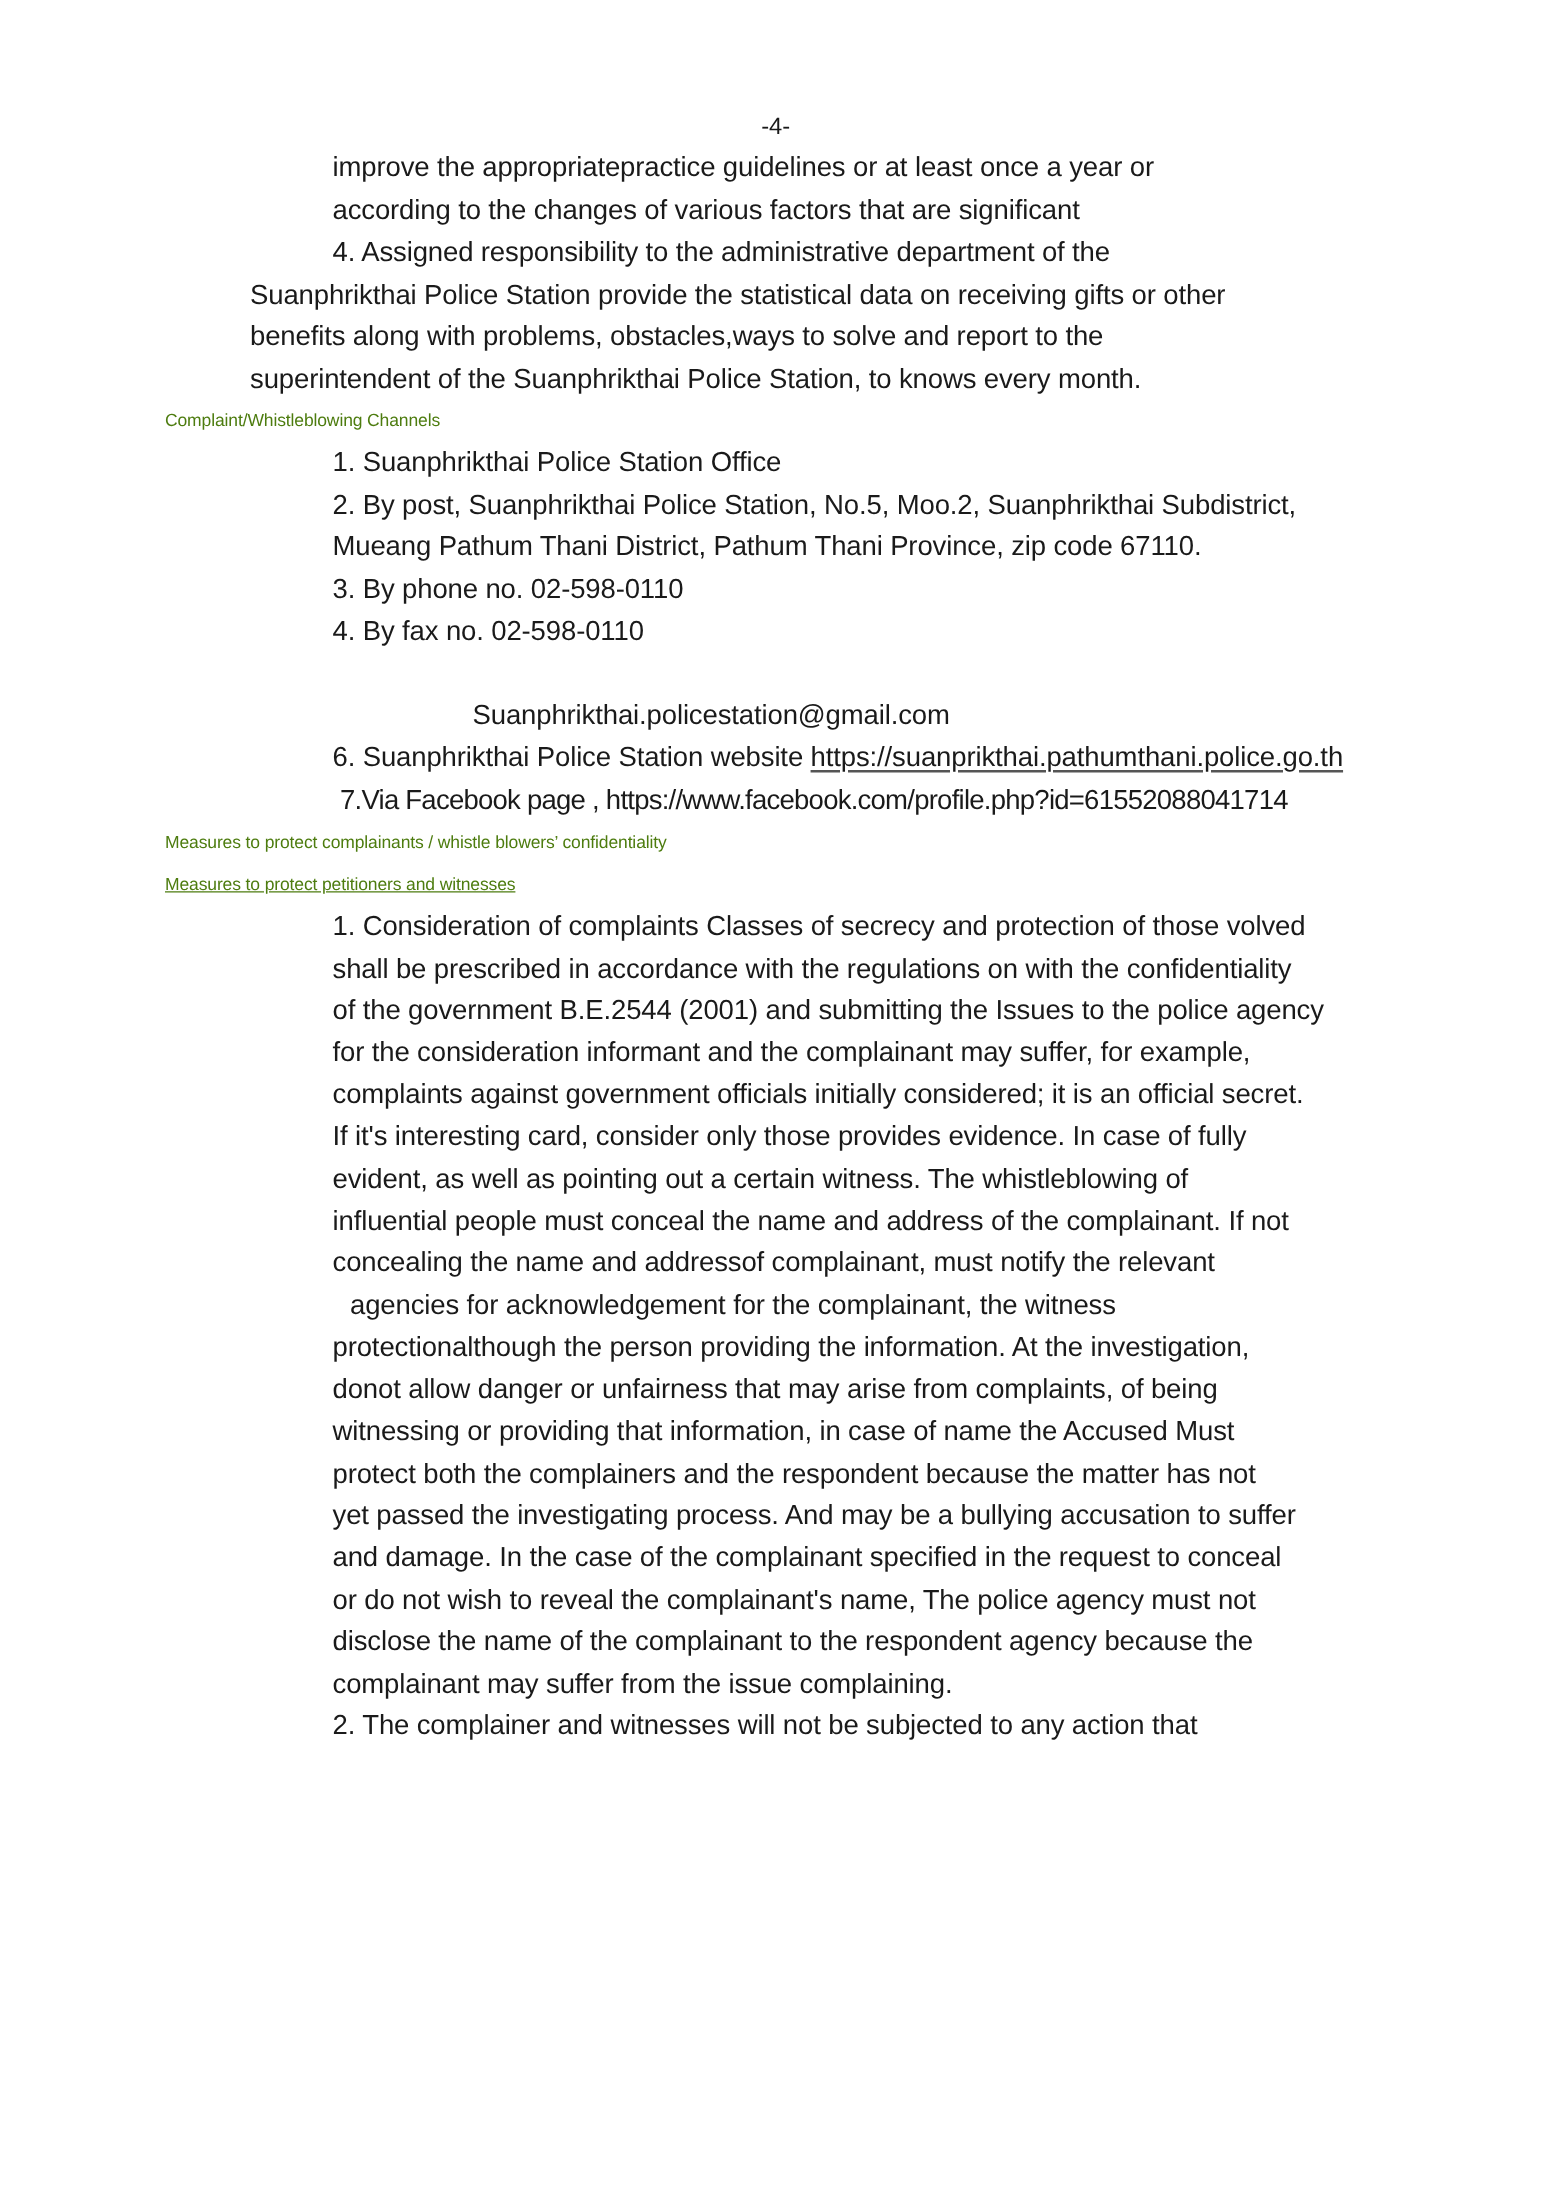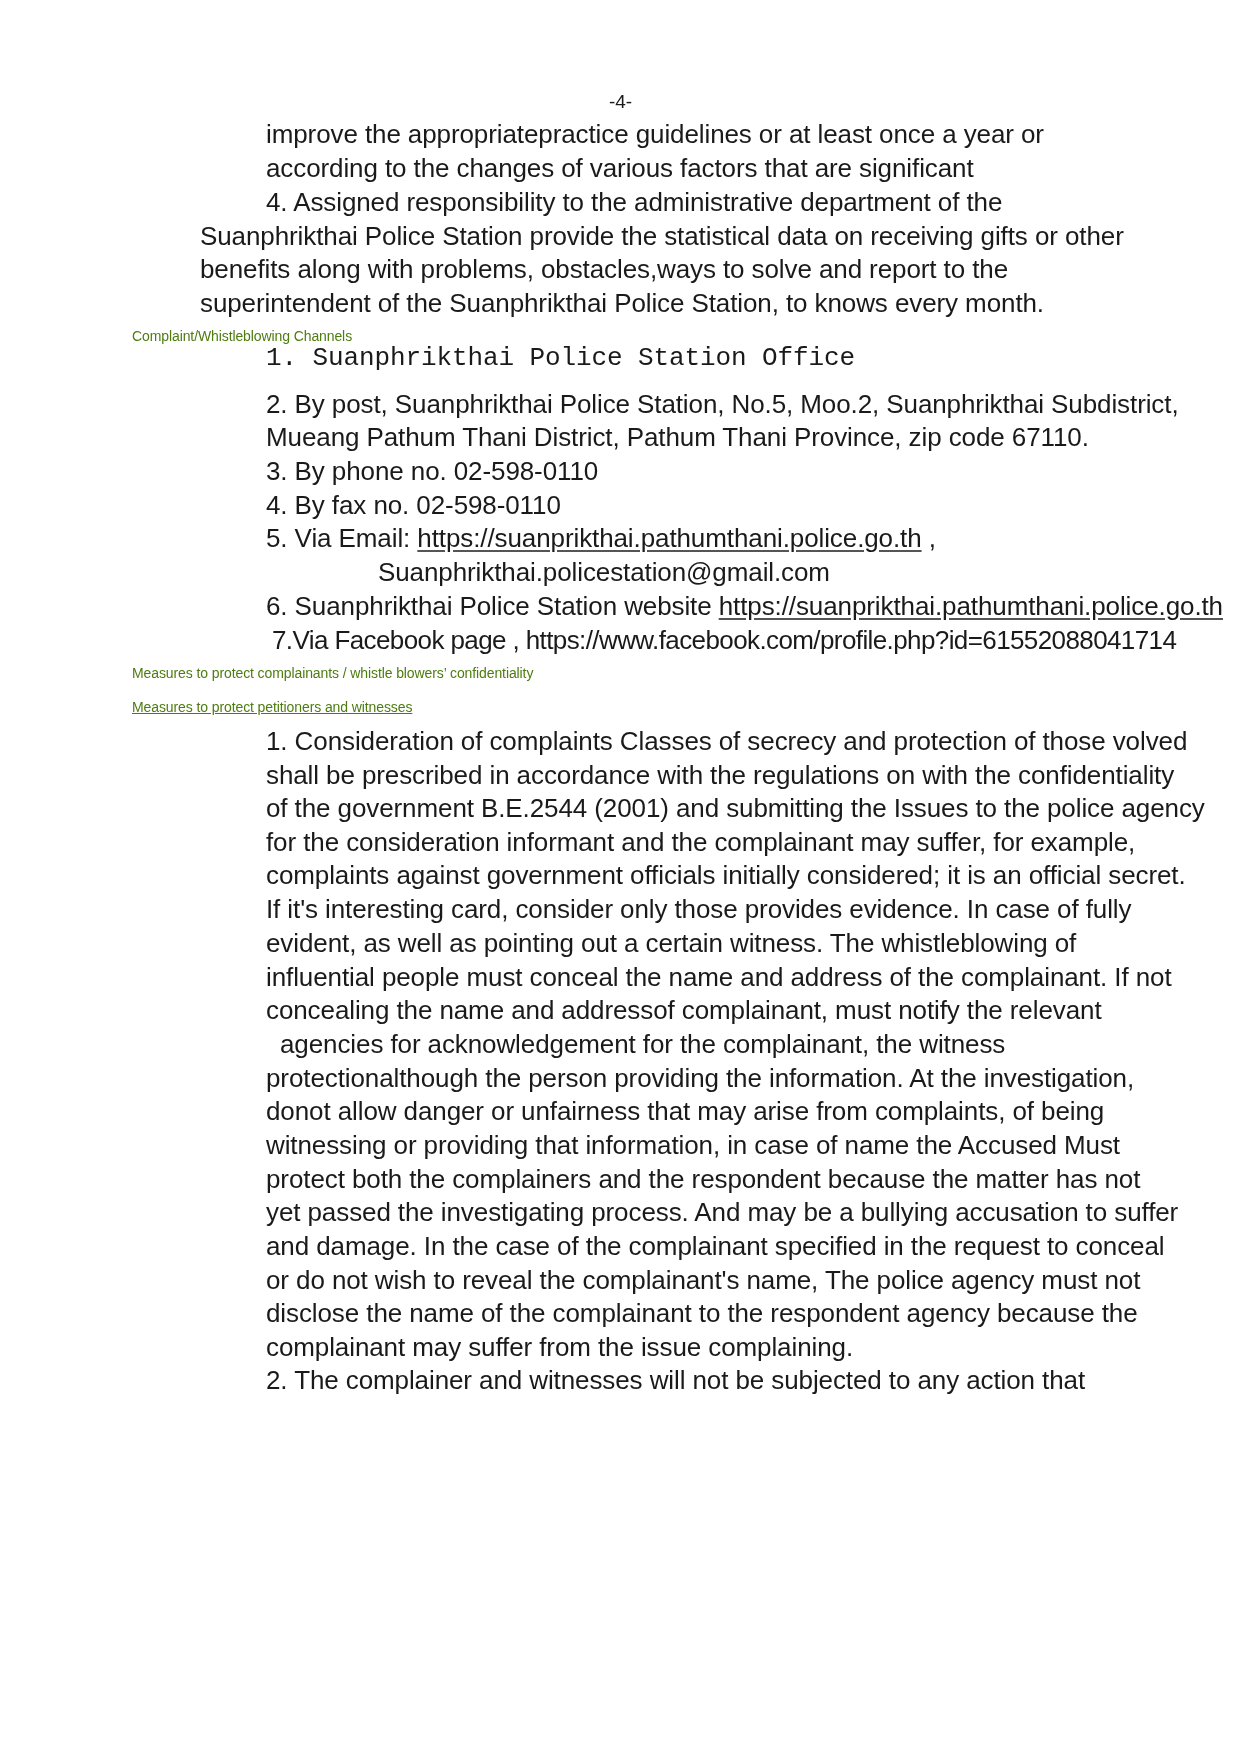--- a/index.html
+++ b/index.html
@@ -1,47 +1,44 @@
 <!DOCTYPE html>
 <html><head>
   <meta charset="utf-8">
   <style>
     html, body { margin: 0; padding: 0; background: #ffffff; }
     body { width: 1241px; height: 1754px; position: relative; overflow: hidden; color: #1a1a1a;
            font-family: "Liberation Sans", sans-serif; }
     .page { position: absolute; left: 0; top: 0; width: 1241px; height: 1754px; }
-    .ln { position: absolute; white-space: nowrap; font-size: 26px; line-height: 24px; letter-spacing: -0.1px; }
+    .ln { position: absolute; white-space: nowrap; font-size: 22px; line-height: 24px; letter-spacing: -0.1px; }
     .pnum { left: 0; width: 1241px; text-align: center; top: 90px; font-size: 19px; }
     .h { font-size: 14px; color: #4d7c0f; }
     .u { text-decoration: underline; text-decoration-color: #555; text-underline-offset: 3px; }
   </style>
 </head>
 <body>
 
 <div class="page">
 
   <div class="ln pnum">-4-</div>
 
   <div class="ln" style="left:266px; top:122px;">improve the appropriatepractice guidelines or at least once a year or</div>
   <div class="ln" style="left:266px; top:156px;">according to the changes of various factors that are significant</div>
 
   <div class="ln" style="left:266px; top:190px;">4. Assigned responsibility to the administrative department of the</div>
   <div class="ln" style="left:200px; top:224px;">Suanphrikthai Police Station provide the statistical data on receiving gifts or other</div>
   <div class="ln" style="left:200px; top:257px;">benefits along with problems, obstacles,ways to solve and report to the</div>
   <div class="ln" style="left:200px; top:291px;">superintendent of the Suanphrikthai Police Station, to knows every month.</div>
 
   <div class="ln h" style="left:132px; top:324px;">Complaint/Whistleblowing Channels</div>
-  <div class="ln" style="left:266px; top:346px;font-family:Liberation Mono, monospace;">1. Suanphrikthai Police Station Office</div>
+  <div class="ln" style="left:266px; top:358px;">1. Suanphrikthai Police Station Office</div>
   <div class="ln" style="left:266px; top:392px;">2. By post, Suanphrikthai Police Station, No.5, Moo.2, Suanphrikthai Subdistrict,</div>
   <div class="ln" style="left:266px; top:425px;">Mueang Pathum Thani District, Pathum Thani Province, zip code 67110.</div>
   <div class="ln" style="left:266px; top:459px;">3. By phone no. 02-598-0110</div>
   <div class="ln" style="left:266px; top:493px;">4. By fax no. 02-598-0110</div>
-  <div class="ln" style="left:266px; top:526px;">
-    <span>5. Via Email: </span><span class="u">https://suanprikthai.pathumthani.police.go.th</span><span> ,</span>
-  </div>
   <div class="ln" style="left:378px; top:560px;">Suanphrikthai.policestation@gmail.com</div>
   <div class="ln" style="left:266px; top:594px;">
     <span>6. Suanphrikthai Police Station website </span><span class="u">https://suanprikthai.pathumthani.police.go.th</span>
   </div>
   <div class="ln" style="left:272px; top:628px; letter-spacing:-0.6px;">7.Via Facebook page , https://www.facebook.com/profile.php?id=61552088041714</div>
 
   <div class="ln h" style="left:132px; top:661px;">Measures to protect complainants / whistle blowers’ confidentiality</div>
   <div class="ln h" style="left:132px; top:695px;text-decoration:underline;">Measures to protect petitioners and witnesses</div>
 
   <div class="ln" style="left:266px; top:729px;">1. Consideration of complaints Classes of secrecy and protection of those volved</div>

